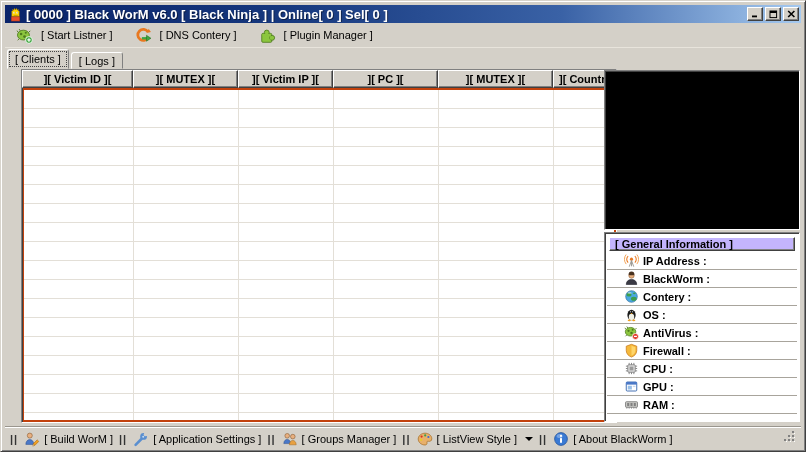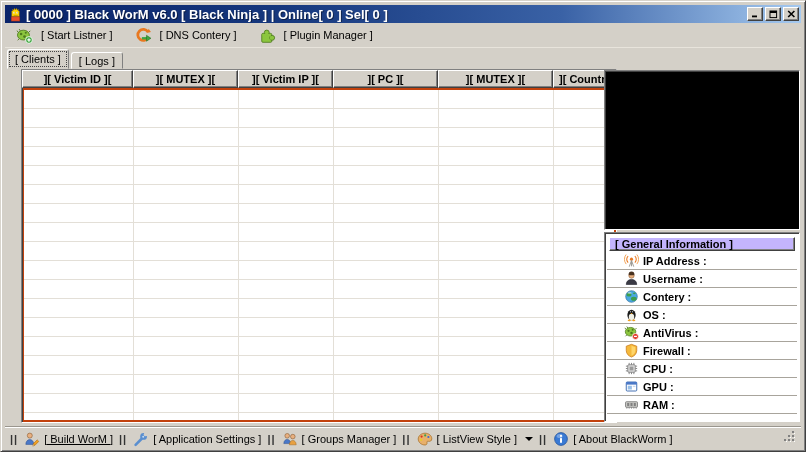--- a/index.html
+++ b/index.html
@@ -93,21 +93,21 @@
 
   
   .statusbar {
     position:absolute; left:4px; right:4px; top:426px; height:22px;
     border-top:1px solid #FFFFFF; box-shadow:0 -1px 0 #9A968E;
     display:flex; align-items:center; padding-left:5px; gap:6px;
   }
   .statusbar svg { width:16px; height:16px; }
   .sbitem { display:flex; align-items:center; gap:4px; cursor:default; }
   .sep { font-weight:bold; color:#333; letter-spacing:1px; }
-  .underline { text-decoration:underline; }
+  .underline { }
   .dd-arrow {
     width:0; height:0; border-left:4px solid transparent; border-right:4px solid transparent;
     border-top:4px solid #000; margin-left:4px; cursor:default;
   }
   .grip { position:absolute; right:2px; bottom:3px; }
 </style>
 </head>
 <body>
 
 <div class="window">
@@ -209,21 +209,21 @@
         </svg>
         <span class="ilbl">IP Address :</span>
       </div>
 
       <div class="info-row">
         <svg viewBox="0 0 16 16">
           <circle cx="8" cy="4.8" r="2.9" fill="#E8B080" stroke="#8A5A30" stroke-width=".6"></circle>
           <path d="M4.9 3.6 A2.9 2.9 0 0 1 11.1 3.6 L10.4 4.4 L5.6 4.4 Z" fill="#4A3220"></path>
           <path d="M2.4 14.4 C2.4 10.8 4.9 9 8 9 C11.1 9 13.6 10.8 13.6 14.4 Z" fill="#3A3A44" stroke="#1A1A24" stroke-width=".6"></path>
         </svg>
-        <span class="ilbl">Username :</span>
+        <span class="ilbl">BlackWorm :</span>
       </div>
 
       <div class="info-row">
         <svg viewBox="0 0 16 16">
           <circle cx="8" cy="8" r="6.2" fill="#4AA8E0" stroke="#2A6A9A" stroke-width=".7"></circle>
           <ellipse cx="5.4" cy="6" rx="2.7" ry="2" fill="#3C9E4C"></ellipse>
           <ellipse cx="10.4" cy="10.4" rx="3" ry="2.2" fill="#3C9E4C"></ellipse>
           <ellipse cx="11" cy="4.6" rx="1.4" ry="1" fill="#3C9E4C"></ellipse>
           <ellipse cx="6" cy="4.2" rx="2.2" ry="1" fill="rgba(255,255,255,0.45)"></ellipse>
         </svg>

